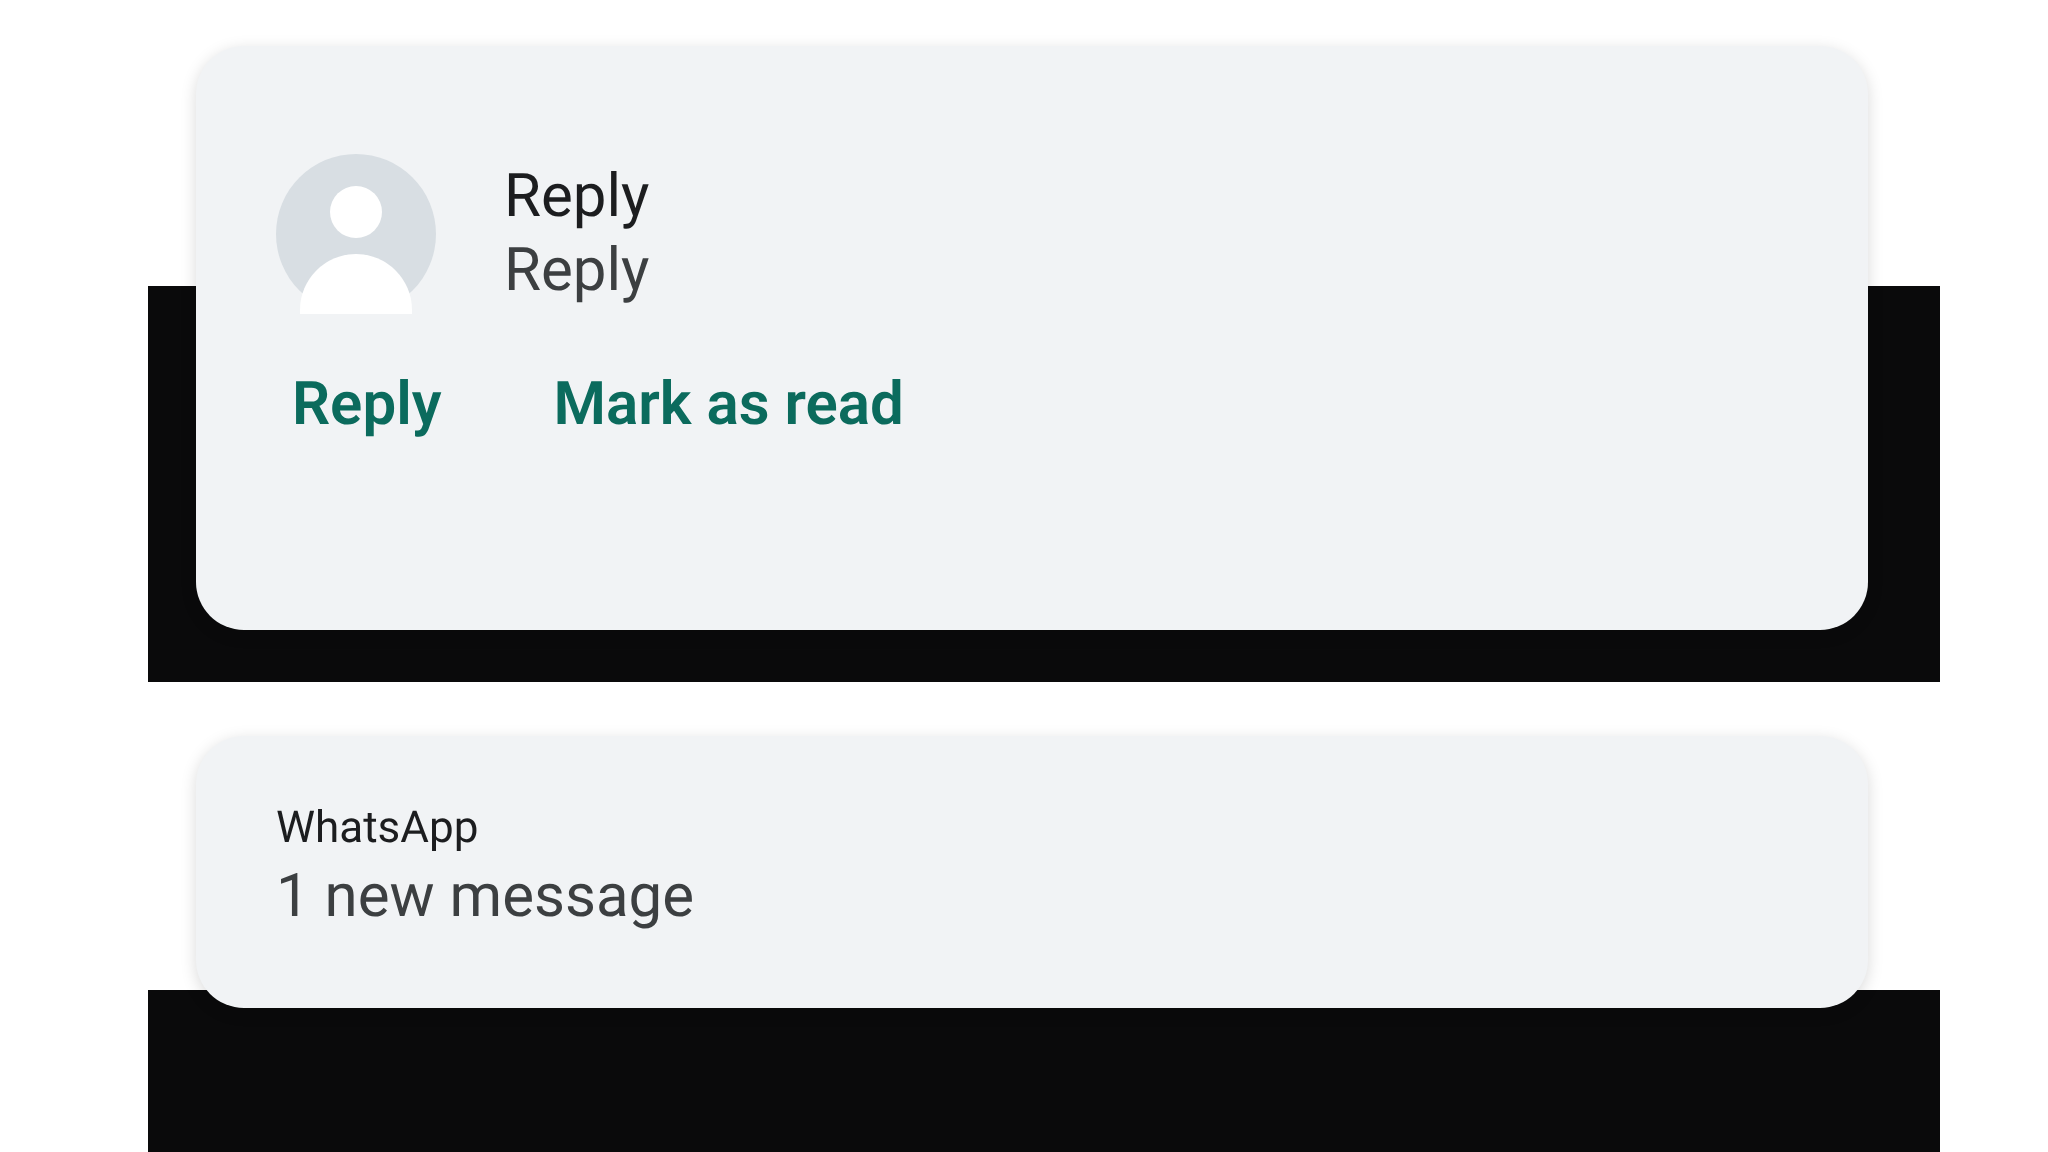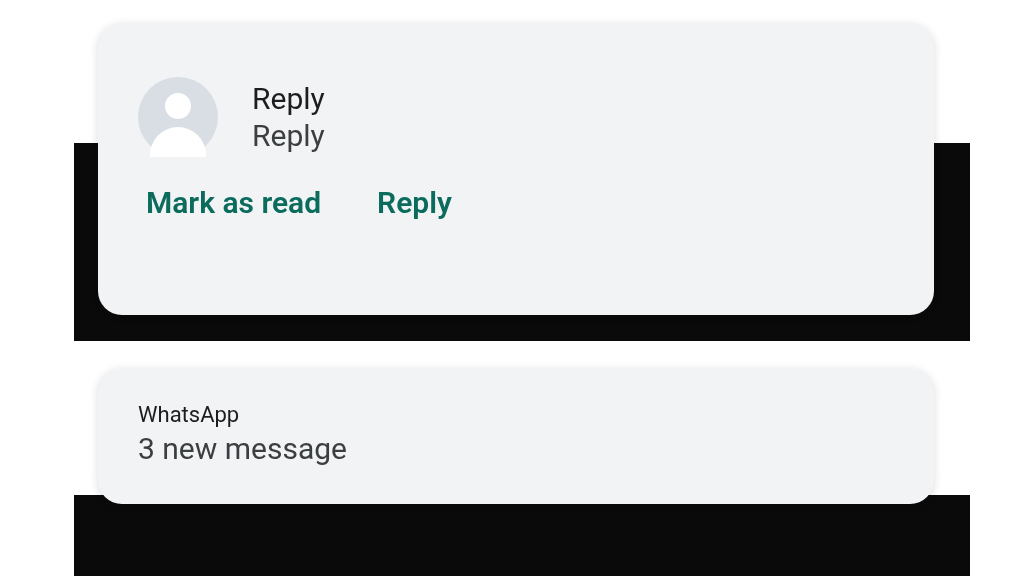--- a/index.html
+++ b/index.html
@@ -105,21 +105,21 @@
 
 <div class="card card-1">
   <div class="msg-row">
     <div class="avatar"></div>
     <div class="msg-text">
       <div class="sender">Reply</div>
       <div class="body">Reply</div>
     </div>
   </div>
   <div class="actions">
+    <button class="action-btn">Reply</button>
     <button class="action-btn">Mark as read</button>
-    <button class="action-btn">Reply</button>
   </div>
 </div>
 
 <div class="card card-2">
   <div class="title">WhatsApp</div>
-  <div class="subtitle">3 new message</div>
+  <div class="subtitle">1 new message</div>
 </div>
 
 </body></html>

